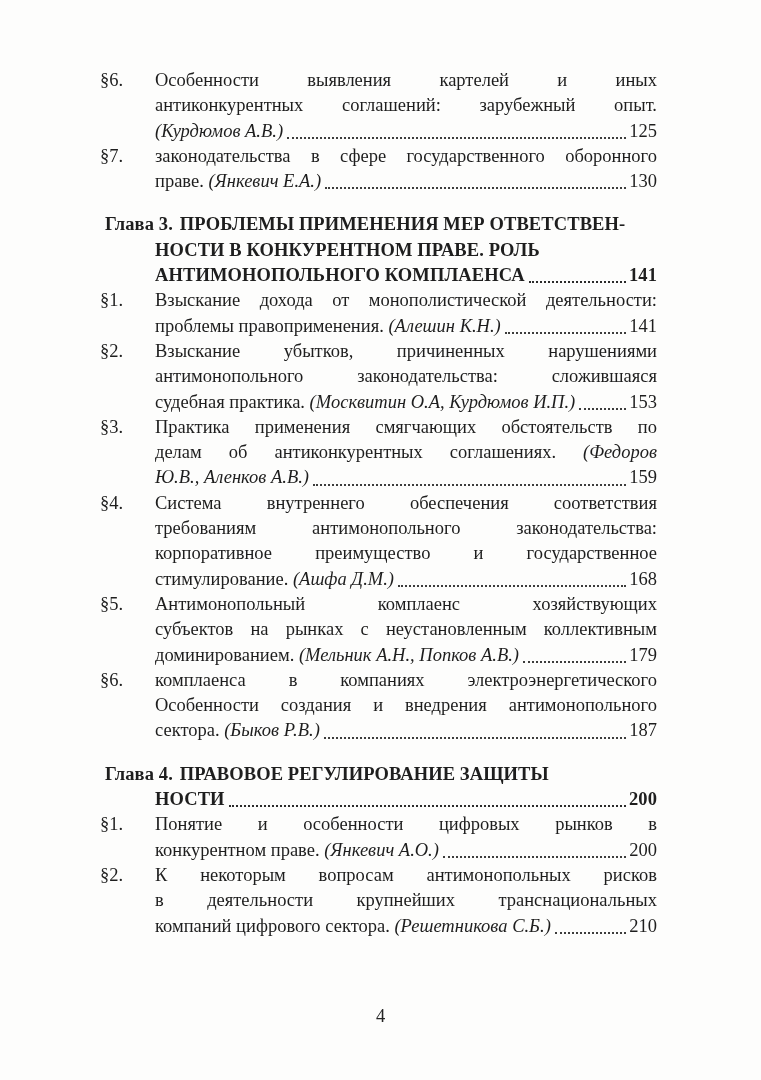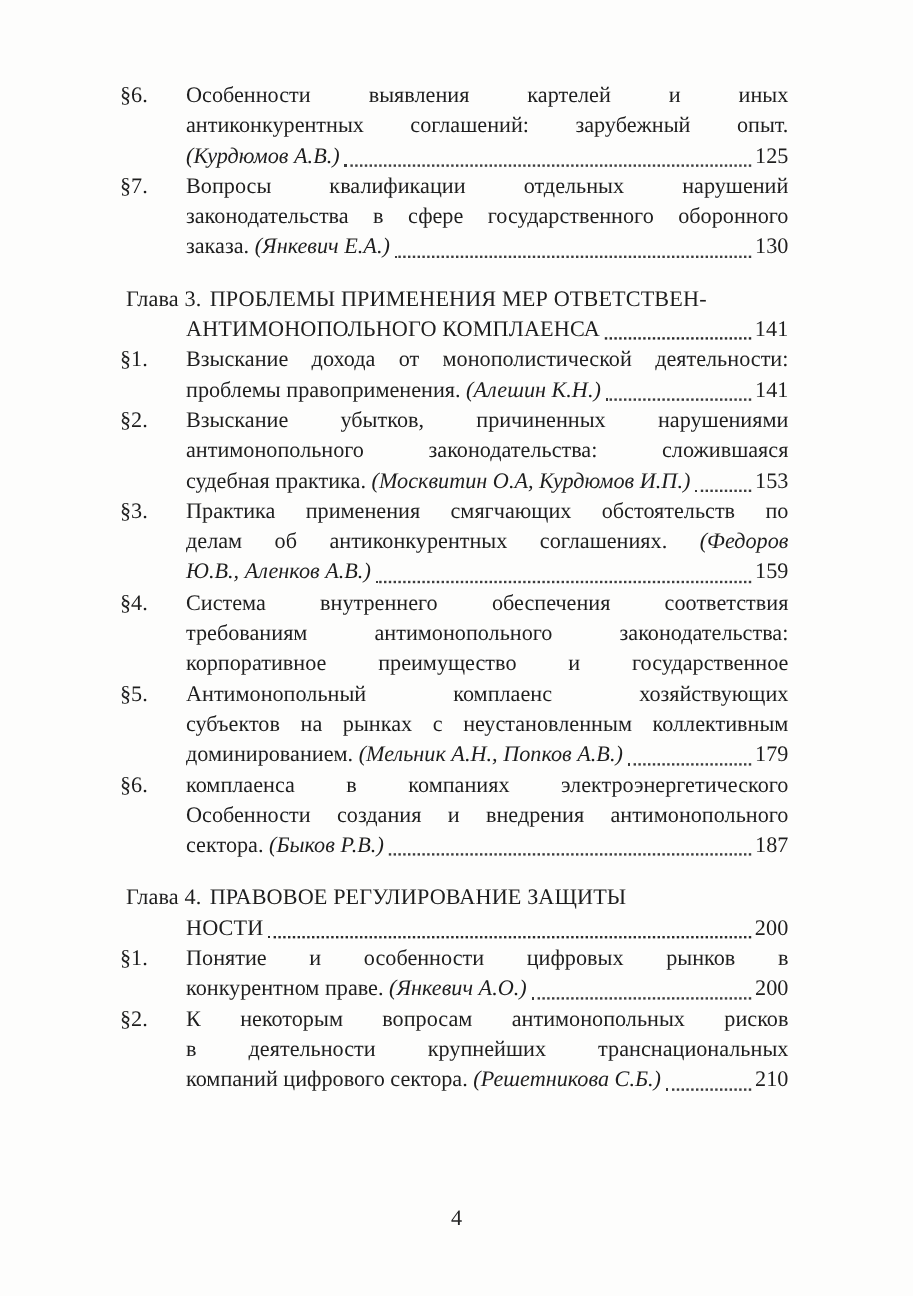--- a/index.html
+++ b/index.html
@@ -30,21 +30,21 @@
   .entry .plabel {
     position: absolute;
     left: 0; top: 0;
   }
   .entry .line {
     text-align: justify;
     text-align-last: justify;
   }
   
   .chapter {
-    font-weight: normal;
+    font-weight: bold;
     padding-left: 55px;
     margin-top: 18px;
     letter-spacing: 0.1px;
   }
   .chapter .first { margin-left: -50px; }
   .chapter .chlabel { padding-right: 7px; }
   
   .lastline {
     display: flex;
     align-items: flex-end;
@@ -81,30 +81,30 @@
         <div class="line"><span>Особенности выявления картелей и иных</span></div>
         <div class="line"><span>антиконкурентных соглашений: зарубежный опыт.</span></div>
         <div class="lastline">
           <span class="ltext"><span class="it">(Курдюмов А.В.)</span></span>
           <span class="leader"></span>
           <span class="pnum">125</span>
         </div>
       </div>
       <div class="entry">
         <span class="plabel">§7.</span>
-        <div class="line"><span>Вопросы квалификации отдельных нарушений</span></div>
         <div class="line"><span>законодательства в сфере государственного оборонного</span></div>
         <div class="lastline">
-          <span class="ltext"><span>заказа. </span><span class="it">(Янкевич Е.А.)</span></span>
+          <span class="ltext"><span>праве. </span><span class="it">(Янкевич Е.А.)</span></span>
           <span class="leader"></span>
           <span class="pnum">130</span>
         </div>
       </div>
       <div class="chapter">
         <div class="line first"><span class="chlabel">Глава 3.</span><span>ПРОБЛЕМЫ ПРИМЕНЕНИЯ МЕР ОТВЕТСТВЕН-</span></div>
+        <div class="line">НОСТИ В КОНКУРЕНТНОМ ПРАВЕ. РОЛЬ</div>
         <div class="lastline">
           <span class="ltext">АНТИМОНОПОЛЬНОГО КОМПЛАЕНСА</span>
           <span class="leader"></span>
           <span class="pnum">141</span>
         </div>
       </div>
       <div class="entry">
         <span class="plabel">§1.</span>
         <div class="line"><span>Взыскание дохода от монополистической деятельности:</span></div>
         <div class="lastline">
@@ -131,20 +131,25 @@
           <span class="ltext"><span class="it">Ю.В., Аленков А.В.)</span></span>
           <span class="leader"></span>
           <span class="pnum">159</span>
         </div>
       </div>
       <div class="entry">
         <span class="plabel">§4.</span>
         <div class="line"><span>Система внутреннего обеспечения соответствия</span></div>
         <div class="line"><span>требованиям антимонопольного законодательства:</span></div>
         <div class="line"><span>корпоративное преимущество и государственное</span></div>
+        <div class="lastline">
+          <span class="ltext"><span>стимулирование. </span><span class="it">(Ашфа Д.М.)</span></span>
+          <span class="leader"></span>
+          <span class="pnum">168</span>
+        </div>
       </div>
       <div class="entry">
         <span class="plabel">§5.</span>
         <div class="line"><span>Антимонопольный комплаенс хозяйствующих</span></div>
         <div class="line"><span>субъектов на рынках с неустановленным коллективным</span></div>
         <div class="lastline">
           <span class="ltext"><span>доминированием. </span><span class="it">(Мельник А.Н., Попков А.В.)</span></span>
           <span class="leader"></span>
           <span class="pnum">179</span>
         </div>

